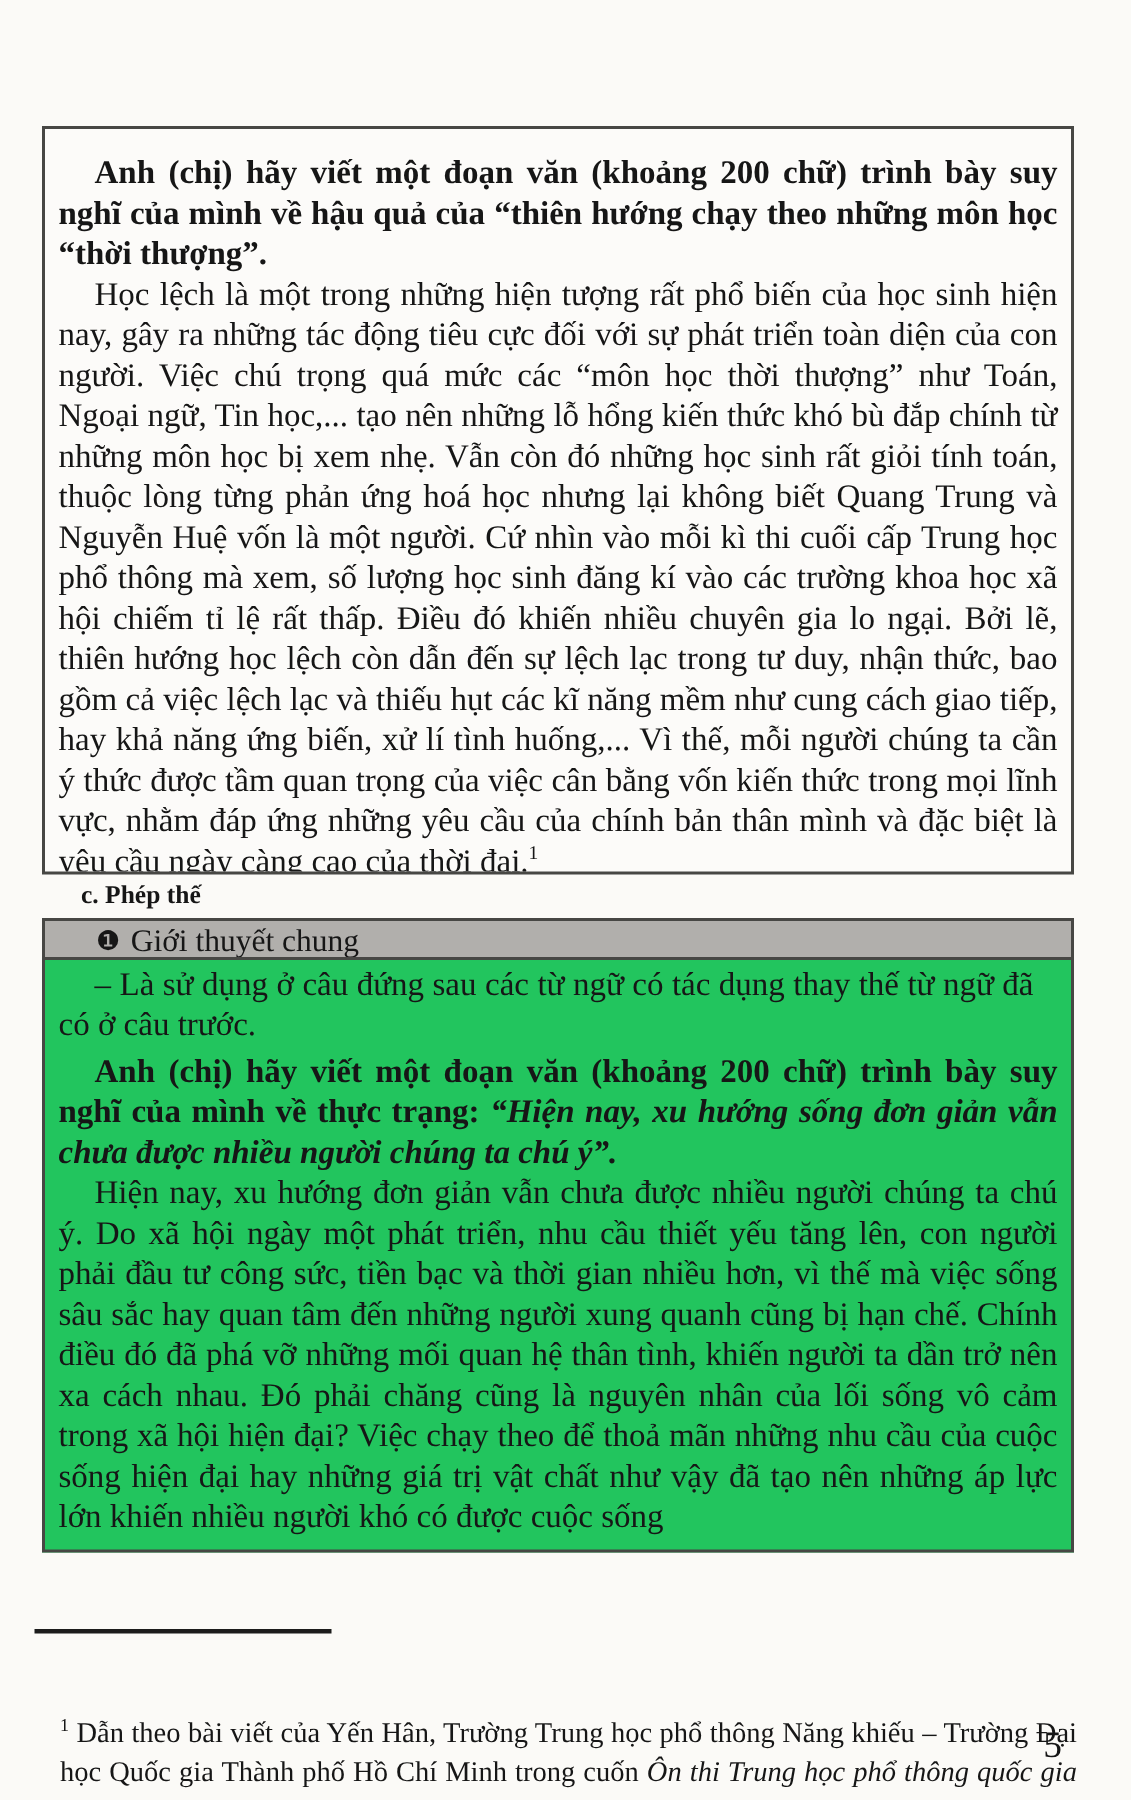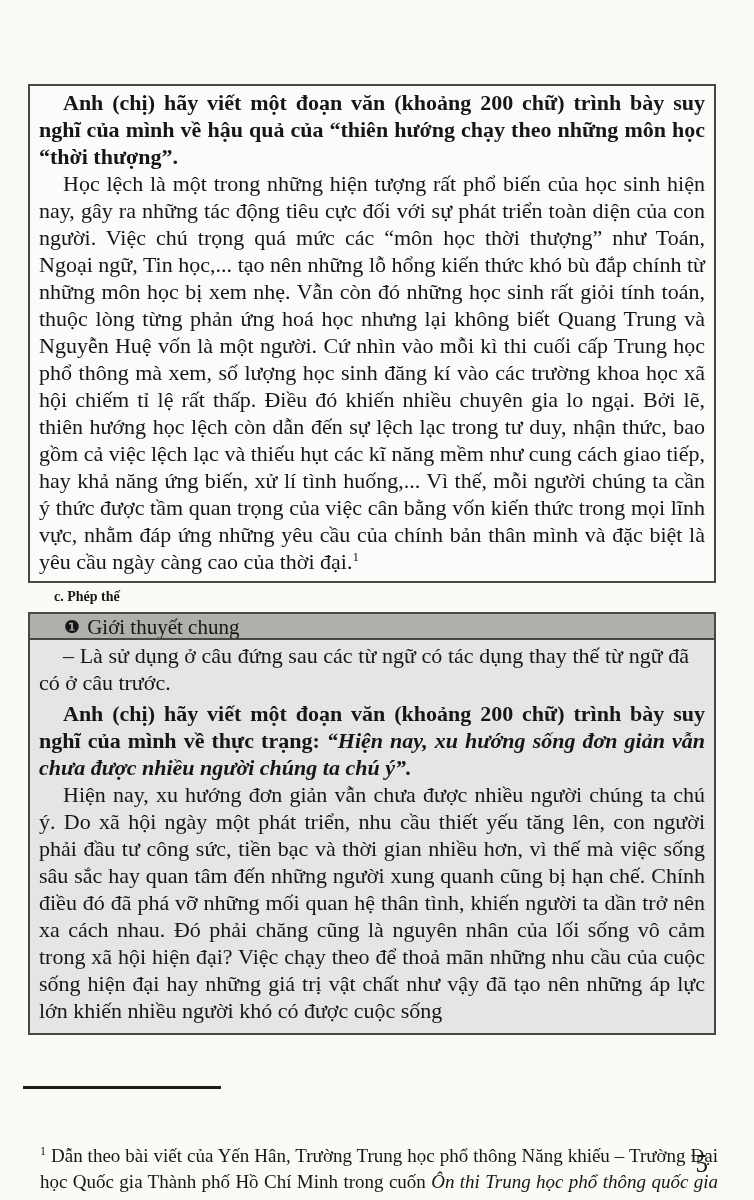--- a/index.html
+++ b/index.html
@@ -28,45 +28,45 @@
     padding: 3px 9px 4px 9px;
     overflow: hidden;
   }
   .para {
     margin: 0;
     font-size: 22px;
     line-height: 27px;
     text-align: justify;
     text-indent: 24px;
   }
-  .bold { font-weight: bold; }
+  .bold { font-weight: bold; margin-top: 12px; }
   .para sup {
     font-size: 13px;
     line-height: 0;
   }
   
   .section-heading {
     position: absolute;
     left: 54px;
     top: 584px;
     margin: 0;
-    font-size: 14px;
+    font-size: 17px;
     font-weight: bold;
     line-height: 26px;
   }
   
   .section-container {
     position: absolute;
     left: 28px;
     top: 612px;
     width: 688px;
     box-sizing: border-box;
     border-left: 2px solid #474744;
     border-right: 2px solid #474744;
-    background: #e5e5e5;
+    background: #22c55e;
   }
   .banner {
     box-sizing: border-box;
     height: 28px;
     background: #b1afac;
     border-top: 2px solid #474744;
     border-bottom: 2px solid #474744;
     padding: 1px 8px 0 34px;
     font-size: 21px;
     line-height: 24px;

